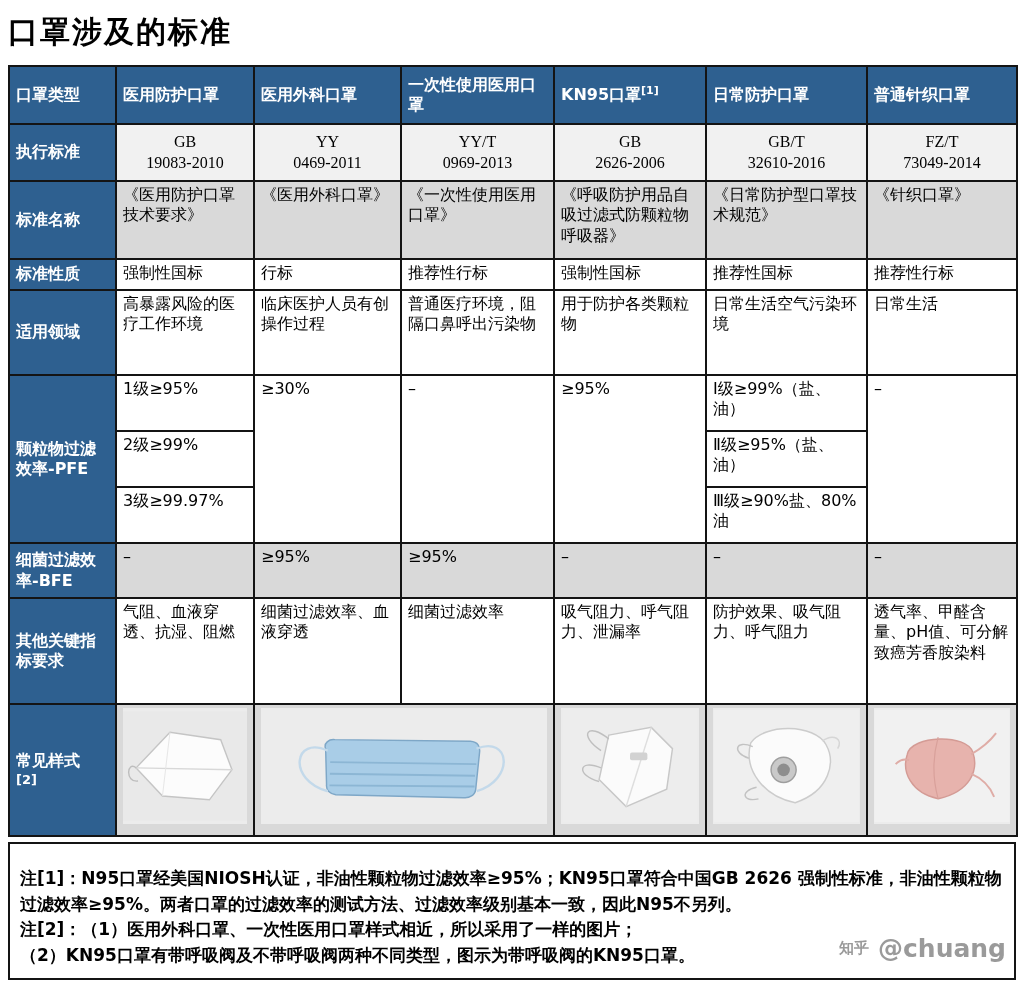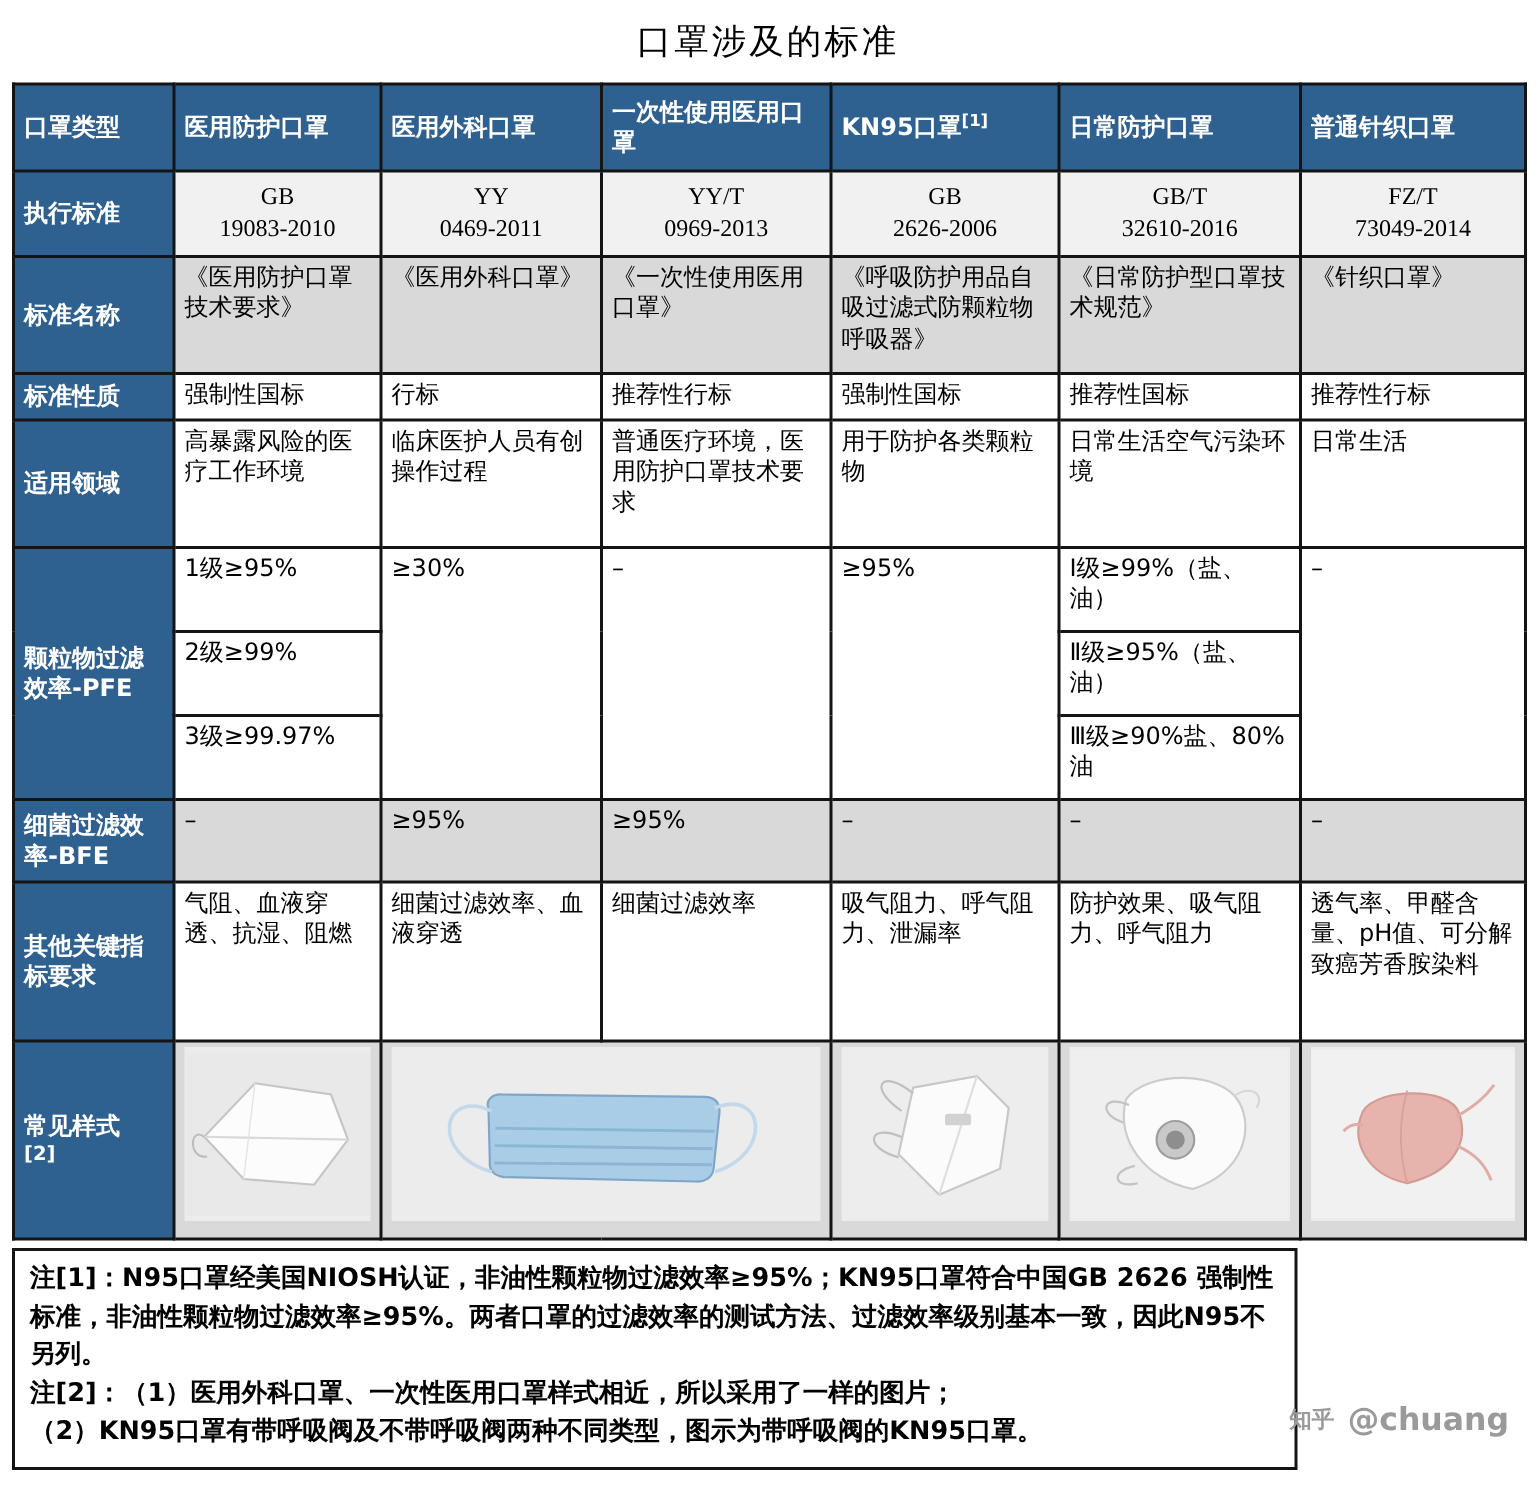--- a/index.html
+++ b/index.html
@@ -1,19 +1,19 @@
 <!DOCTYPE html>
 <html style="--header_bg: #2e6090; --header_text: #ffffff; --row_gray: #d9d9d9; --border: #141414; --surgical_blue: #a9cde7; --knitted_pink: #e7b3ad;"><head>
 <meta charset="utf-8">
 <style>
   * { margin:0; padding:0; box-sizing:border-box; }
   html,body { background:#ffffff; }
   body { font-family:"DejaVu Sans","Liberation Sans",sans-serif; color:#000; }
   .page { position:relative; width:1024px; height:996px; background:#fff; padding:8px; overflow:hidden; }
-  .title { text-align:center; font-size:23px; font-weight:normal; letter-spacing:2px; padding:4px 0 12px; }
+  .title { text-align:left; font-size:30px; font-weight:bold; letter-spacing:2px; padding:4px 0 12px; }
 
   table.std { border-collapse:collapse; table-layout:fixed; width:1008px; }
   table.std th, table.std td {
     border:2px solid #141414; padding:3px 6px; font-size:16px; line-height:1.28;
     word-break:break-all; vertical-align:top;
   }
   table.std thead th, table.std tbody th {
     background:var(--header_bg,#2e6090); color:#fff; text-align:left;
     vertical-align:middle; font-weight:bold;
   }
@@ -25,28 +25,28 @@
   .noteref { display:block; font-size:13px; font-weight:bold; }
   .topcell { vertical-align:top; }
 
   .h58{height:58px}.h57{height:57px}.h78{height:78px}.h31{height:31px}.h85{height:85px}
   .h56{height:56px}.h55{height:55px}.h106{height:106px}.h132{height:132px}
 
   td.ph-cell { padding:6px; }
   .photo { height:116px; width:100%; background:#ececec; display:flex; align-items:center; justify-content:center; overflow:hidden; }
   .photo svg { height:112px; width:100%; }
 
-  .notes { width:857px; border:2px solid #141414; margin-top:5px; padding:6px 10px 10px;
+  .notes { width:1008px; border:2px solid #141414; margin-top:5px; padding:22px 10px 10px;
     font-size:17px; font-weight:bold; line-height:1.5; }
   .notes p { margin:0; }
 
   .watermark { position:absolute; right:18px; top:934px; display:flex; align-items:center; gap:9px;
     color:#9a9a9a; font-weight:bold; }
   .watermark .brand { font-size:15px; }
-  .watermark .handle { font-size:21px; }
+  .watermark .handle { font-size:25px; }
 </style>
 </head>
 <body>
 
 <div class="page">
 
   <div class="title">口罩涉及的标准</div>
 
   <table class="std">
     <colgroup>
@@ -100,21 +100,21 @@
         <td>行标</td>
         <td>推荐性行标</td>
         <td>强制性国标</td>
         <td>推荐性国标</td>
         <td>推荐性行标</td>
       </tr>
       <tr class="h85">
         <th>适用领域</th>
         <td>高暴露风险的医疗工作环境</td>
         <td>临床医护人员有创操作过程</td>
-        <td>普通医疗环境，医用防护口罩技术要求</td>
+        <td>普通医疗环境，阻隔口鼻呼出污染物</td>
         <td>用于防护各类颗粒物</td>
         <td>日常生活空气污染环境</td>
         <td>日常生活</td>
       </tr>
       <tr class="h56">
         <th rowspan="3">颗粒物过滤效率-PFE</th>
         <td>1级≥95%</td>
         <td rowspan="3" class="topcell">≥30%</td>
         <td rowspan="3" class="topcell">–</td>
         <td rowspan="3" class="topcell">≥95%</td>

